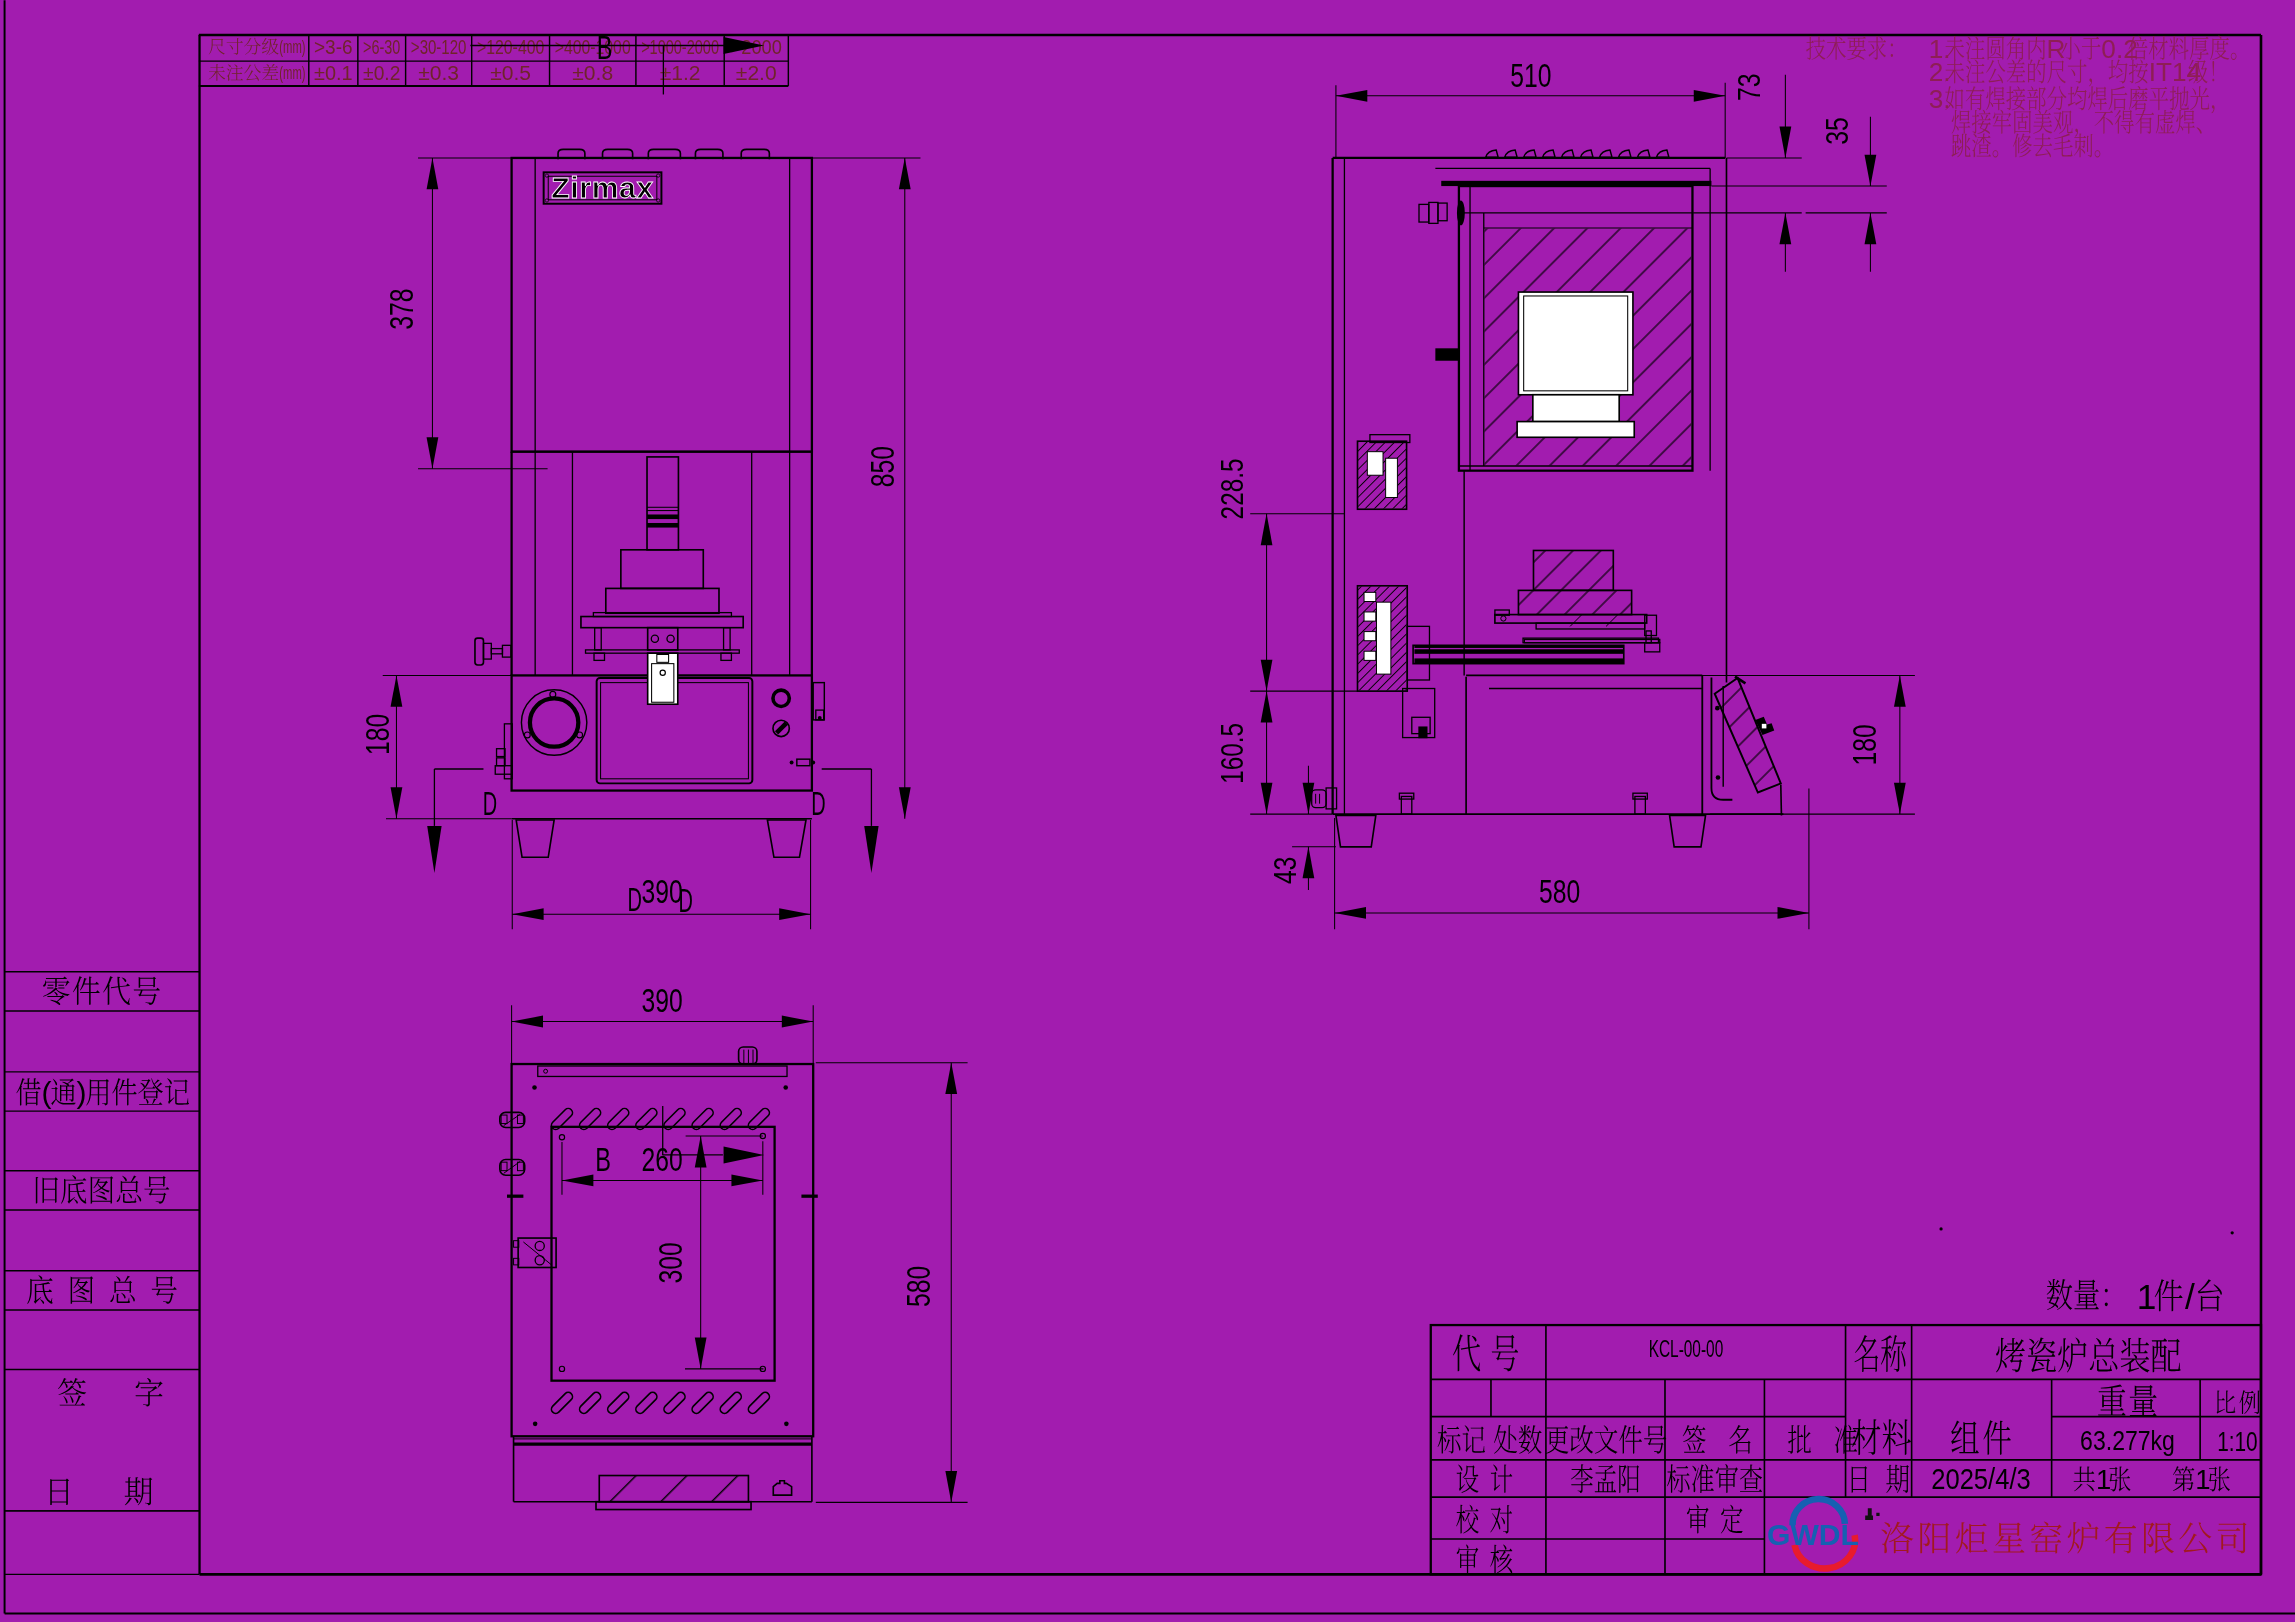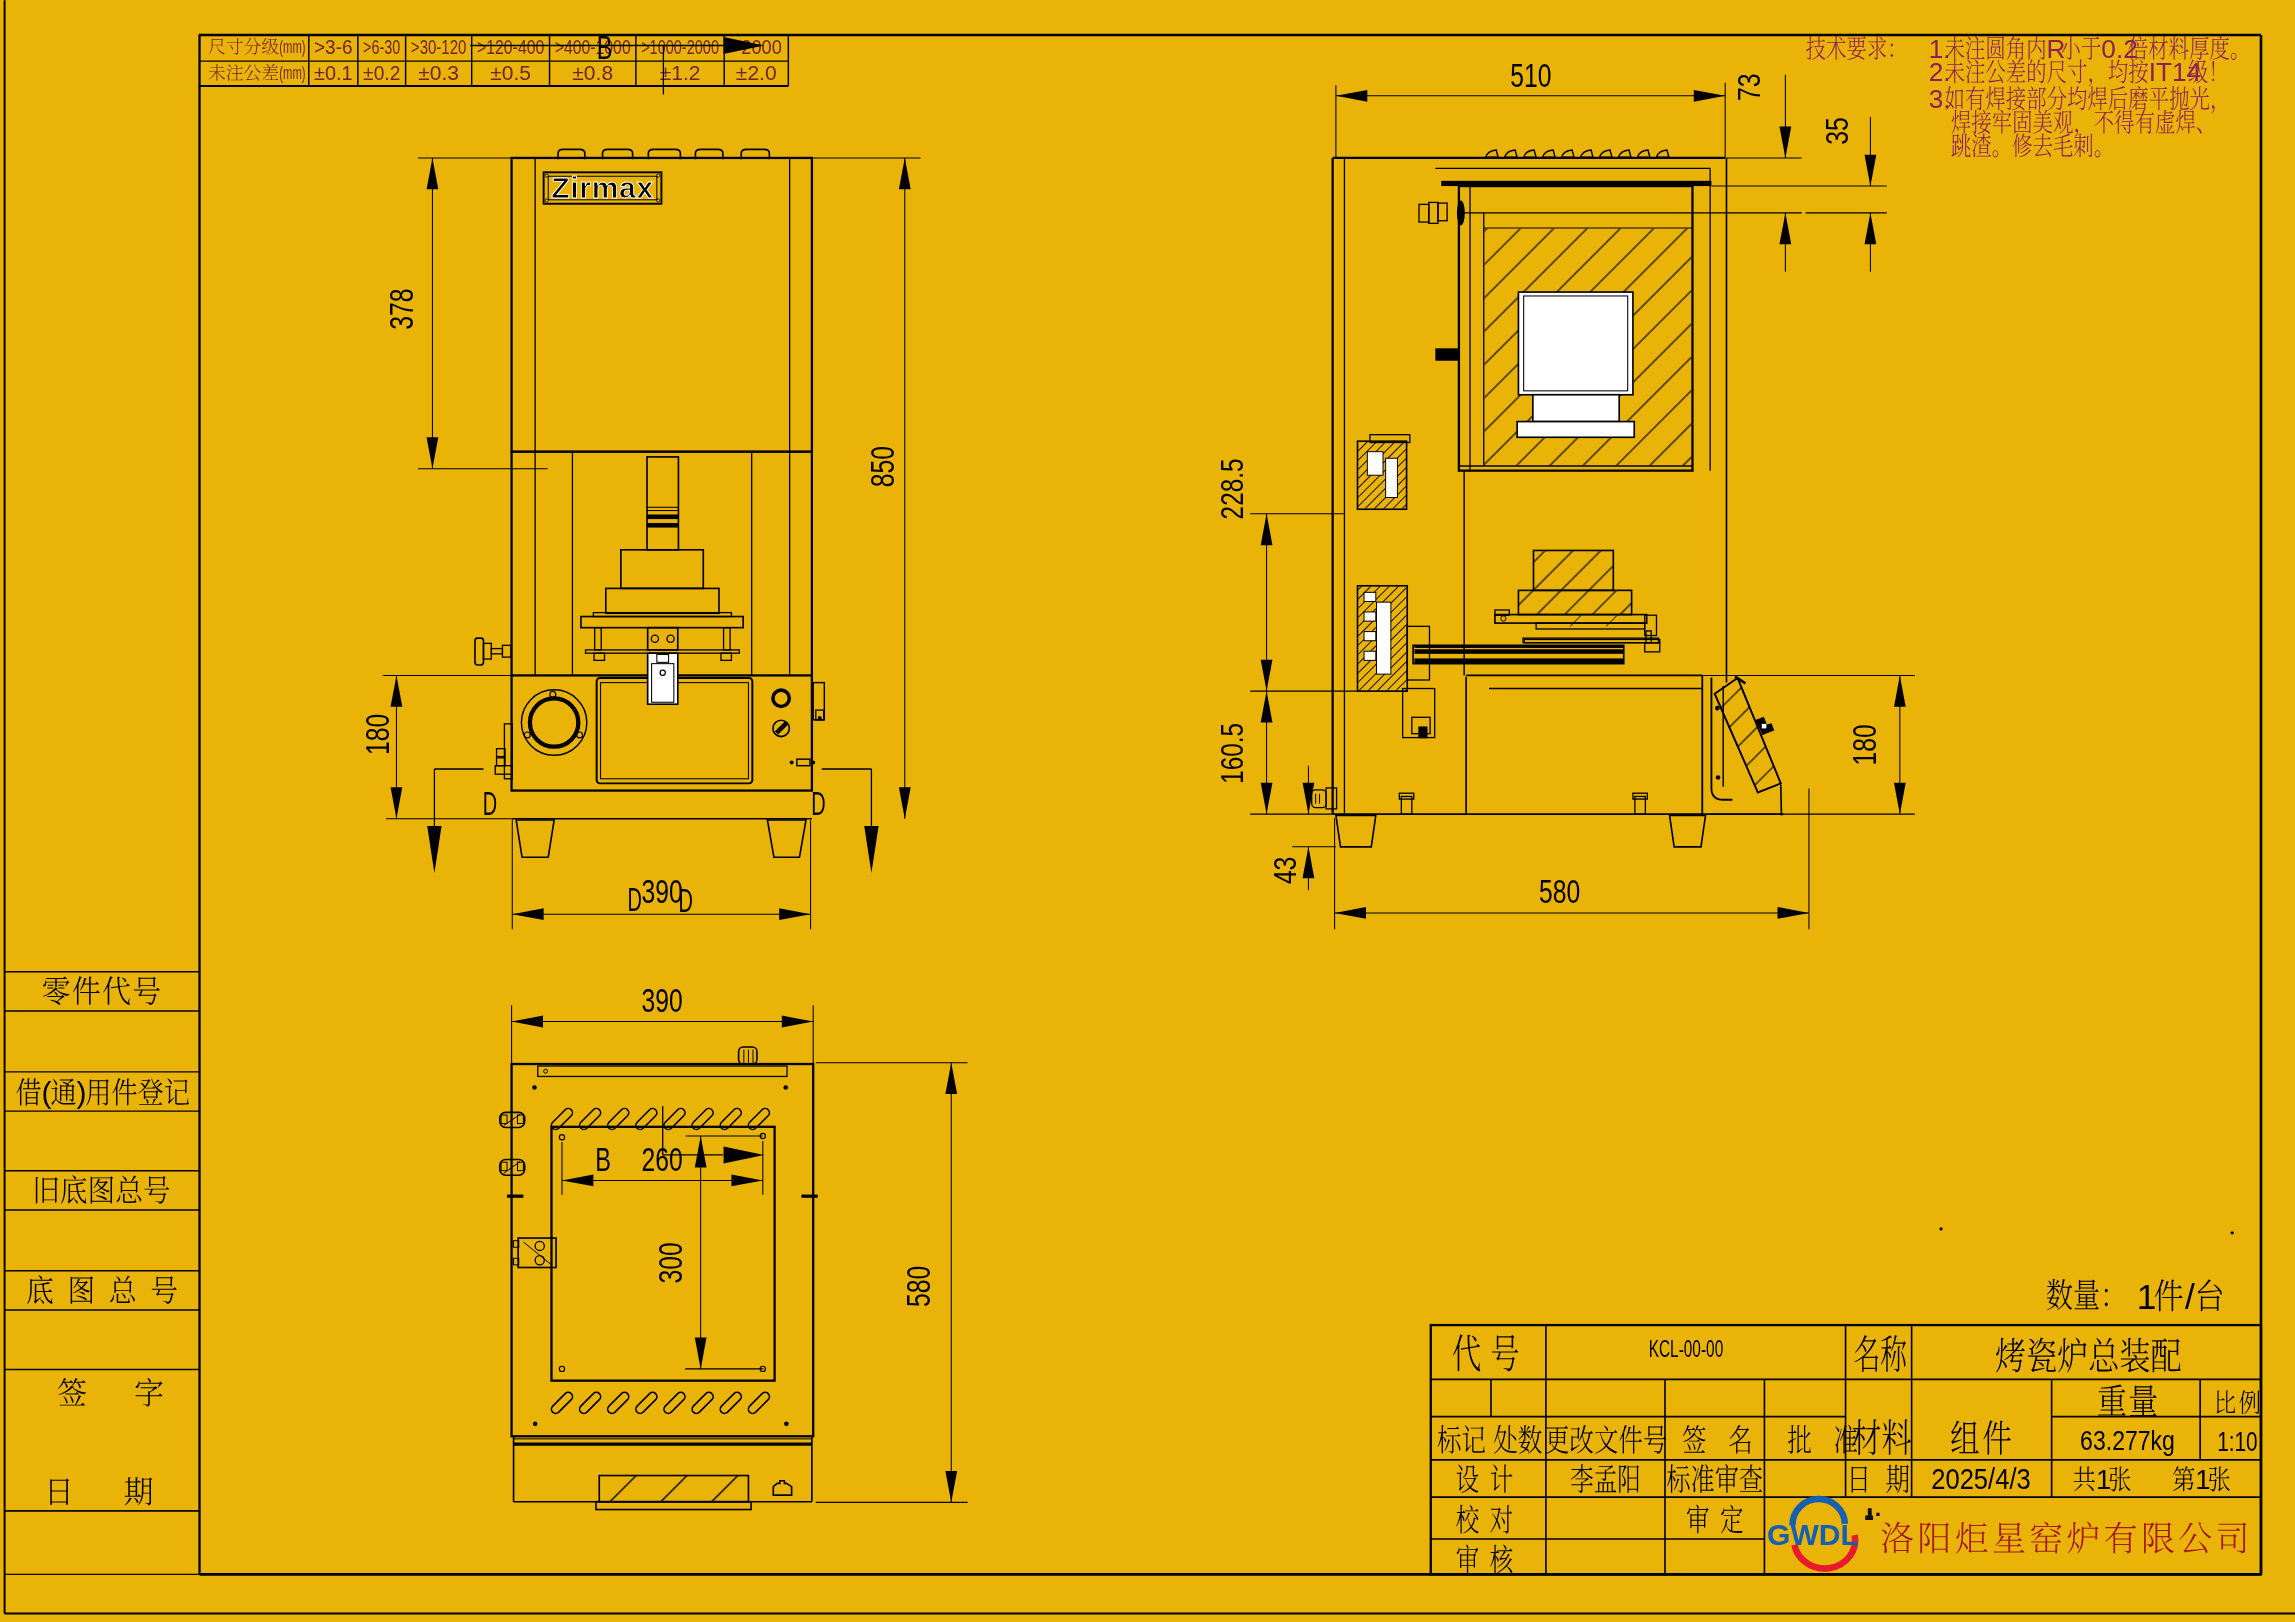--- a/index.html
+++ b/index.html
@@ -1,14 +1,14 @@
 <!DOCTYPE html>
 <html style="font-size:10.5px"><head><meta charset="utf-8"><style>
 html,body{margin:0;padding:0;background:#fff;}
-.page{position:relative;width:2295px;height:1623px;background:#eab308;overflow:hidden;}
+.page{position:relative;width:2295px;height:1623px;background:#a21caf;overflow:hidden;}
 svg{position:absolute;left:0;top:0;}
 text{font-family:"Liberation Sans",sans-serif;}
 </style></head><body>
 <div class="page">
 <svg width="2295" height="1623" viewBox="0 0 3508 2480">
 <defs>
 <pattern id="h36" width="36" height="36" patternUnits="userSpaceOnUse" patternTransform="rotate(45)">
           <line x1="18" y1="0" x2="18" y2="36" stroke="#000" stroke-width="1.8"></line>
         </pattern>
 <pattern id="h30" width="30" height="30" patternUnits="userSpaceOnUse" patternTransform="rotate(45)">

